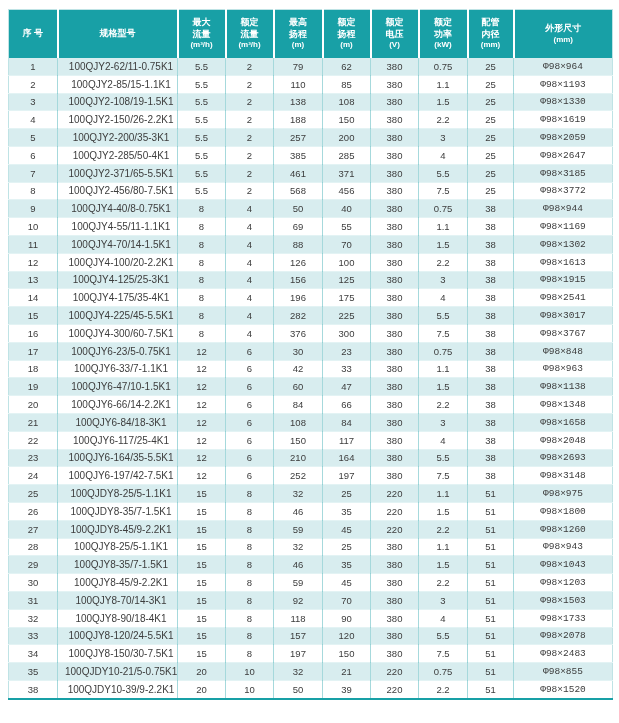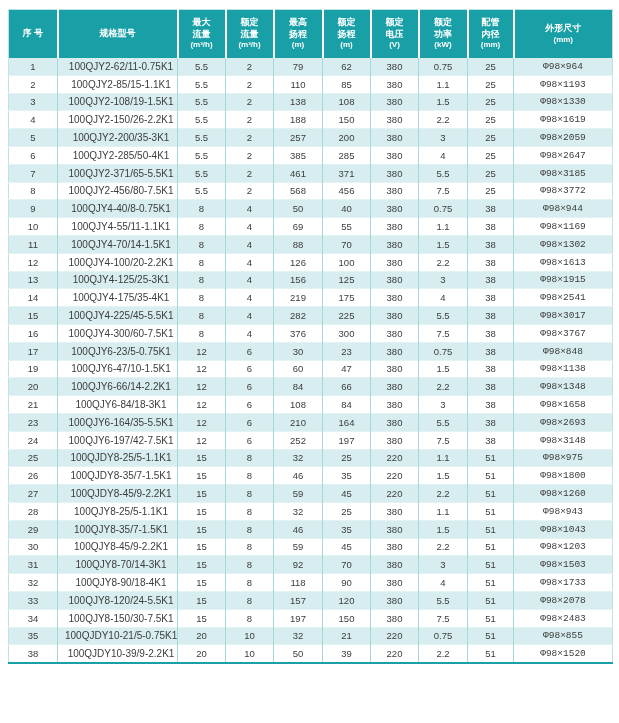--- a/index.html
+++ b/index.html
@@ -251,21 +251,21 @@
           <td>380</td>
           <td>3</td>
           <td>38</td>
           <td>Φ98×1915</td>
         </tr>
         <tr>
           <td>14</td>
           <td class="model">100QJY4-175/35-4K1</td>
           <td>8</td>
           <td>4</td>
-          <td>219</td>
+          <td>196</td>
           <td>175</td>
           <td>380</td>
           <td>4</td>
           <td>38</td>
           <td>Φ98×2541</td>
         </tr>
         <tr>
           <td>15</td>
           <td class="model">100QJY4-225/45-5.5K1</td>
           <td>8</td>
@@ -295,20 +295,32 @@
           <td>12</td>
           <td>6</td>
           <td>30</td>
           <td>23</td>
           <td>380</td>
           <td>0.75</td>
           <td>38</td>
           <td>Φ98×848</td>
         </tr>
         <tr>
+          <td>18</td>
+          <td class="model">100QJY6-33/7-1.1K1</td>
+          <td>12</td>
+          <td>6</td>
+          <td>42</td>
+          <td>33</td>
+          <td>380</td>
+          <td>1.1</td>
+          <td>38</td>
+          <td>Φ98×963</td>
+        </tr>
+        <tr>
           <td>19</td>
           <td class="model">100QJY6-47/10-1.5K1</td>
           <td>12</td>
           <td>6</td>
           <td>60</td>
           <td>47</td>
           <td>380</td>
           <td>1.5</td>
           <td>38</td>
           <td>Φ98×1138</td>
@@ -329,20 +341,32 @@
           <td>21</td>
           <td class="model">100QJY6-84/18-3K1</td>
           <td>12</td>
           <td>6</td>
           <td>108</td>
           <td>84</td>
           <td>380</td>
           <td>3</td>
           <td>38</td>
           <td>Φ98×1658</td>
+        </tr>
+        <tr>
+          <td>22</td>
+          <td class="model">100QJY6-117/25-4K1</td>
+          <td>12</td>
+          <td>6</td>
+          <td>150</td>
+          <td>117</td>
+          <td>380</td>
+          <td>4</td>
+          <td>38</td>
+          <td>Φ98×2048</td>
         </tr>
         <tr>
           <td>23</td>
           <td class="model">100QJY6-164/35-5.5K1</td>
           <td>12</td>
           <td>6</td>
           <td>210</td>
           <td>164</td>
           <td>380</td>
           <td>5.5</td>

